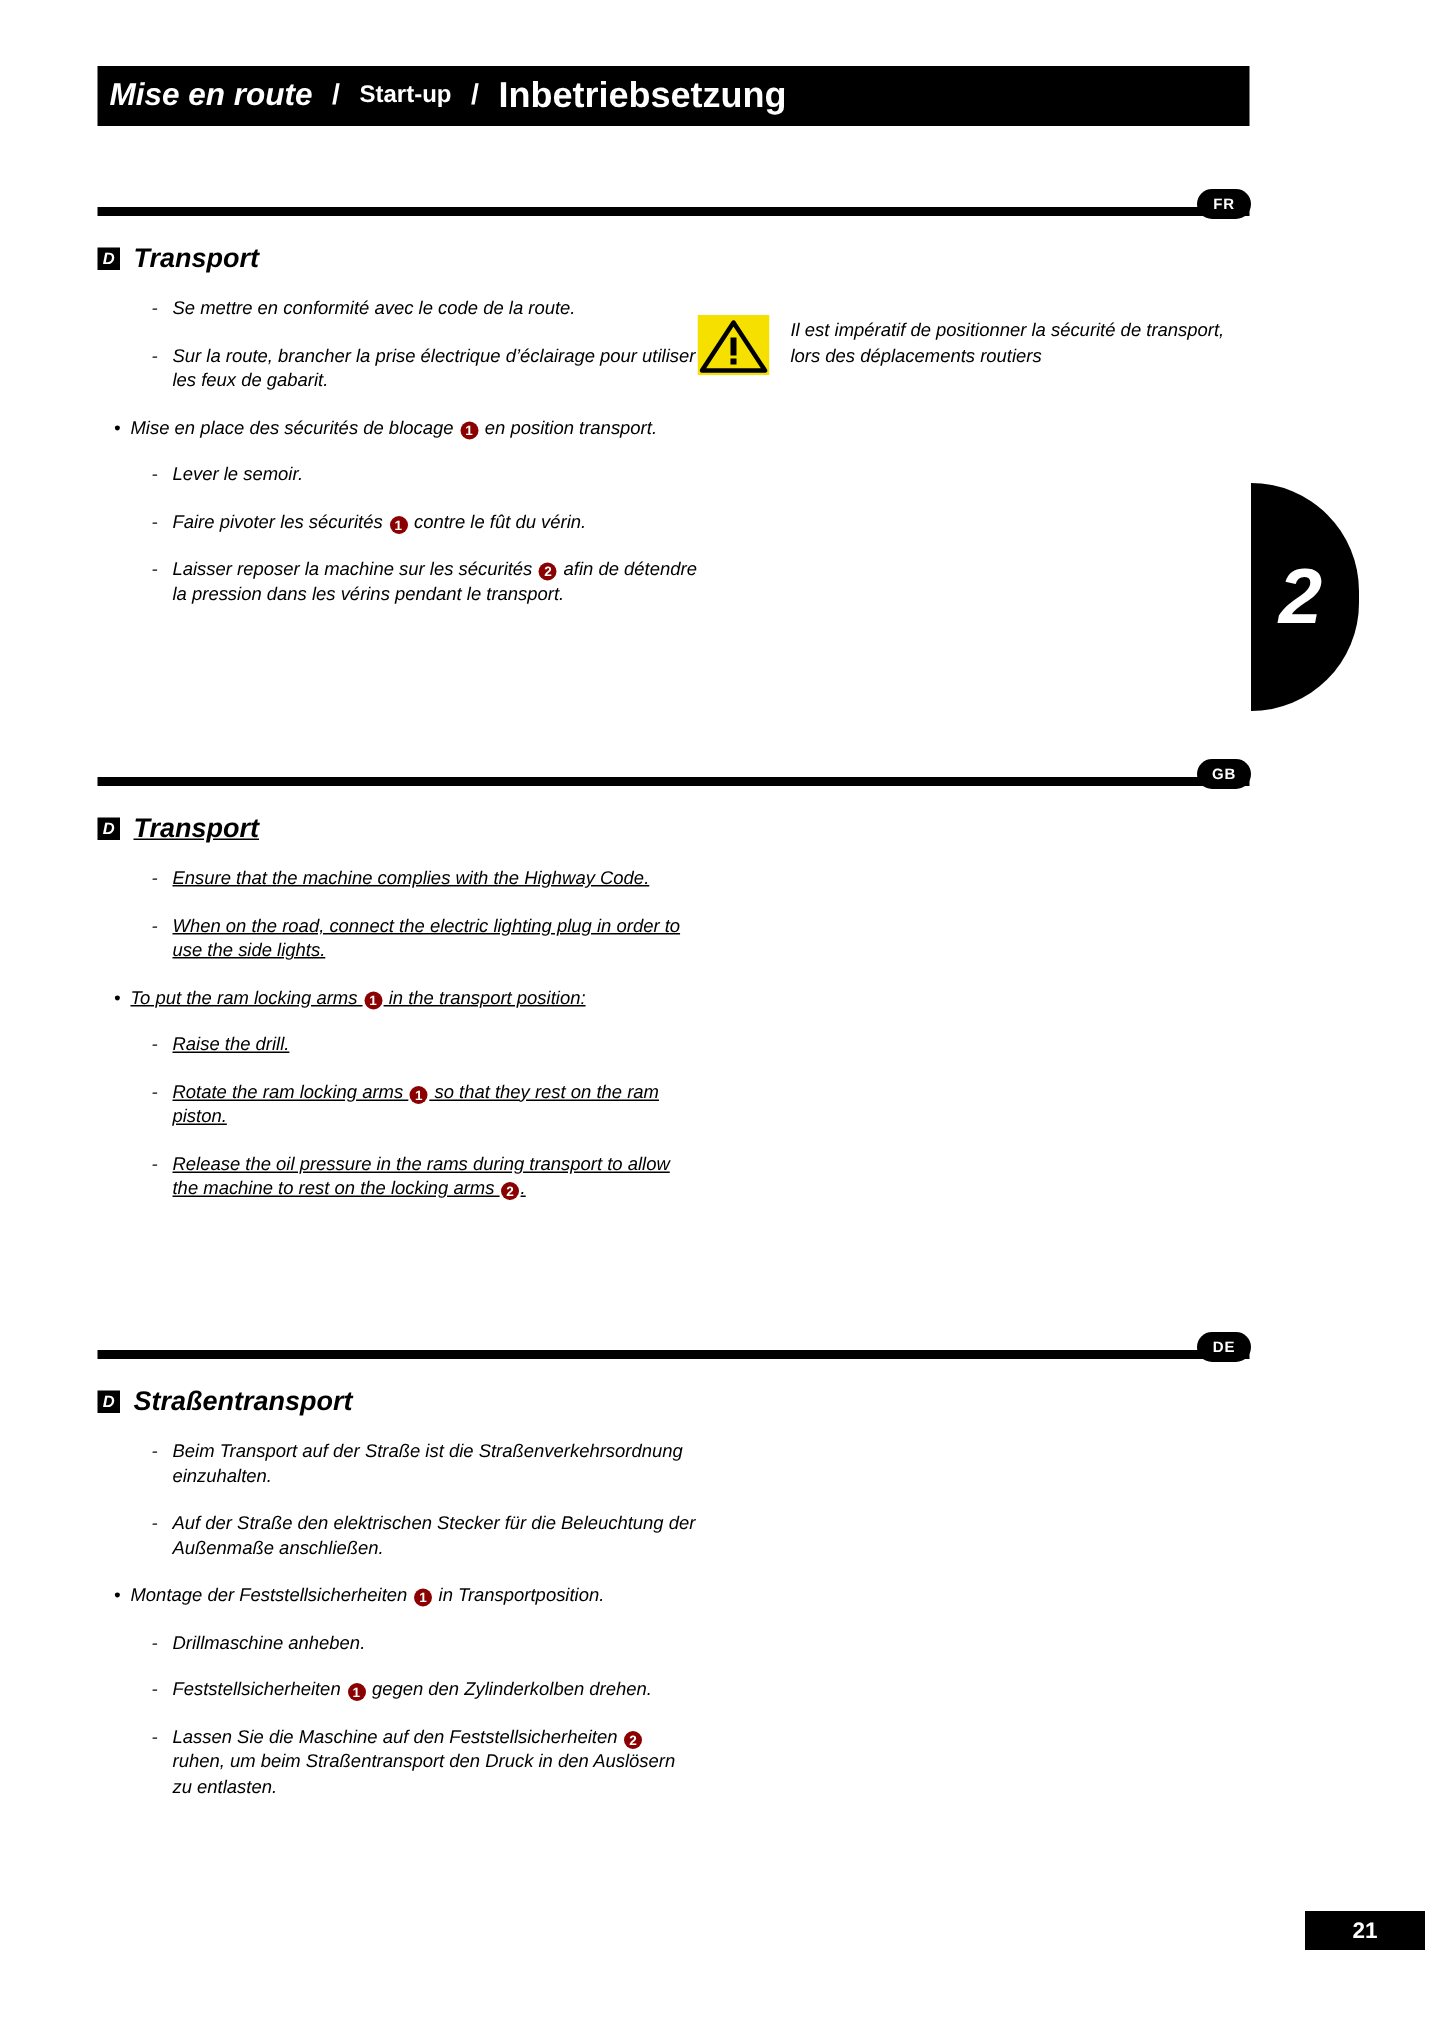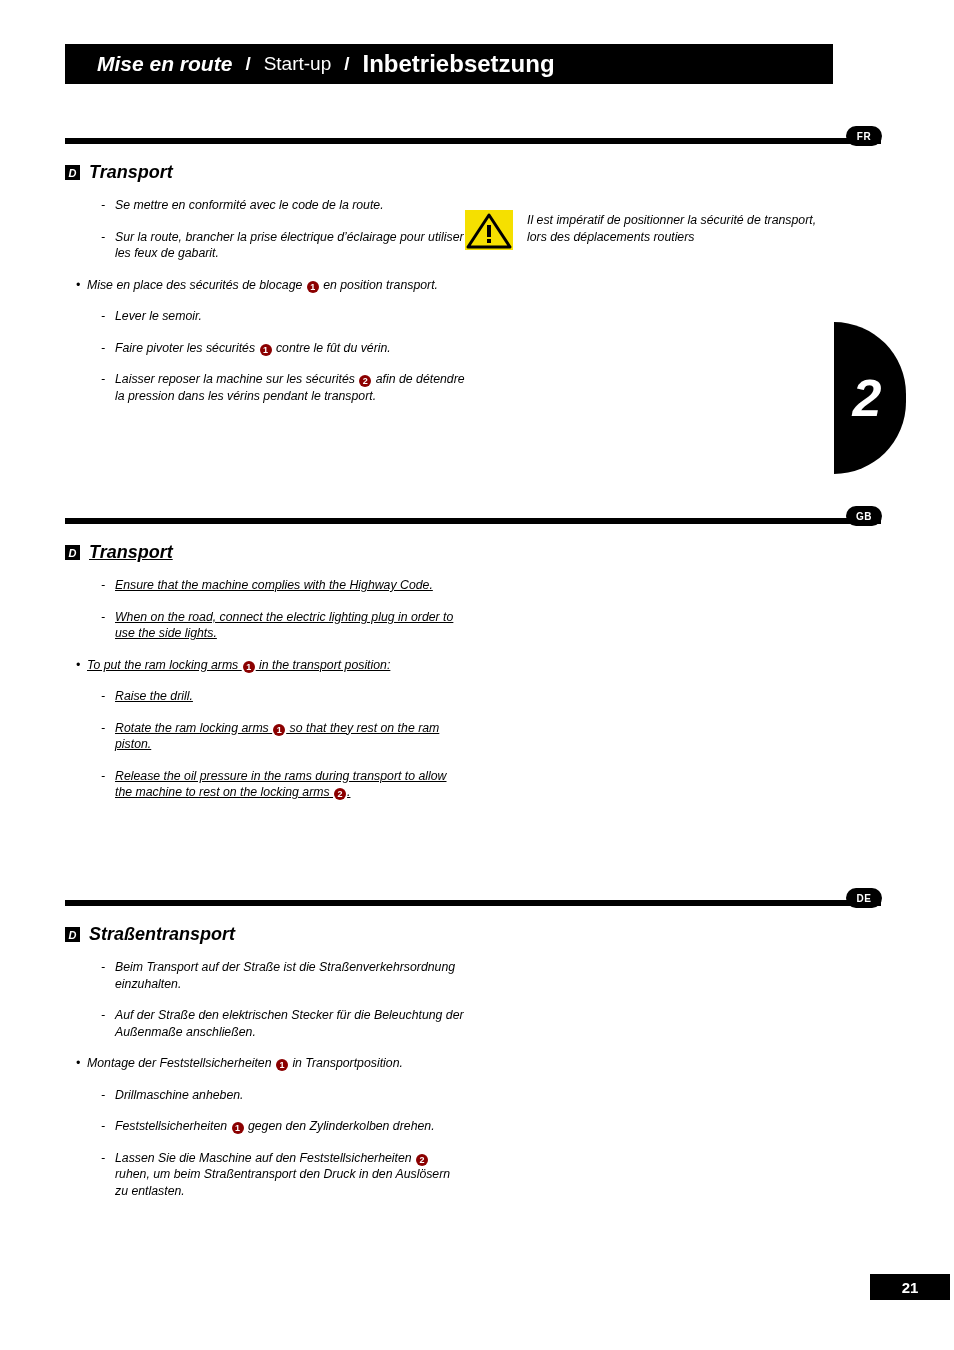--- a/index.html
+++ b/index.html
@@ -19,39 +19,39 @@
   
   .header-bar {
     position: absolute;
     left: 65px;
     top: 44px;
     width: 768px;
     height: 40px;
     background: #000000;
     display: flex;
     align-items: center;
-    padding-left: 32px;
+    padding-left: 8px;
     box-sizing: border-box;
   }
   .hdr-fr {
     font-style: italic;
     font-weight: bold;
     font-size: 21px;
     color: #ffffff;
     letter-spacing: 0px;
   }
   .hdr-sep {
     font-weight: bold;
     font-size: 19px;
     color: #ffffff;
     margin: 0 13px;
   }
   .hdr-gb {
-    font-weight: normal;
-    font-size: 19px;
+    font-weight: bold;
+    font-size: 16px;
     color: #ffffff;
   }
   .hdr-de {
     font-weight: bold;
     font-size: 24px;
     color: #ffffff;
   }
 
   
   .chapter-tab {
@@ -79,21 +79,20 @@
   .section {
     position: absolute;
     left: 65px;
     width: 768px;
   }
   .rule {
     position: relative;
     height: 6px;
     background: #000000;
     width: 768px;
-    padding-left: 48px;
   }
   .lang-badge {
     position: absolute;
     right: -1px;
     top: -12px;
     width: 36px;
     height: 20px;
     background: #000000;
     border-radius: 10px;
     color: #ffffff;

